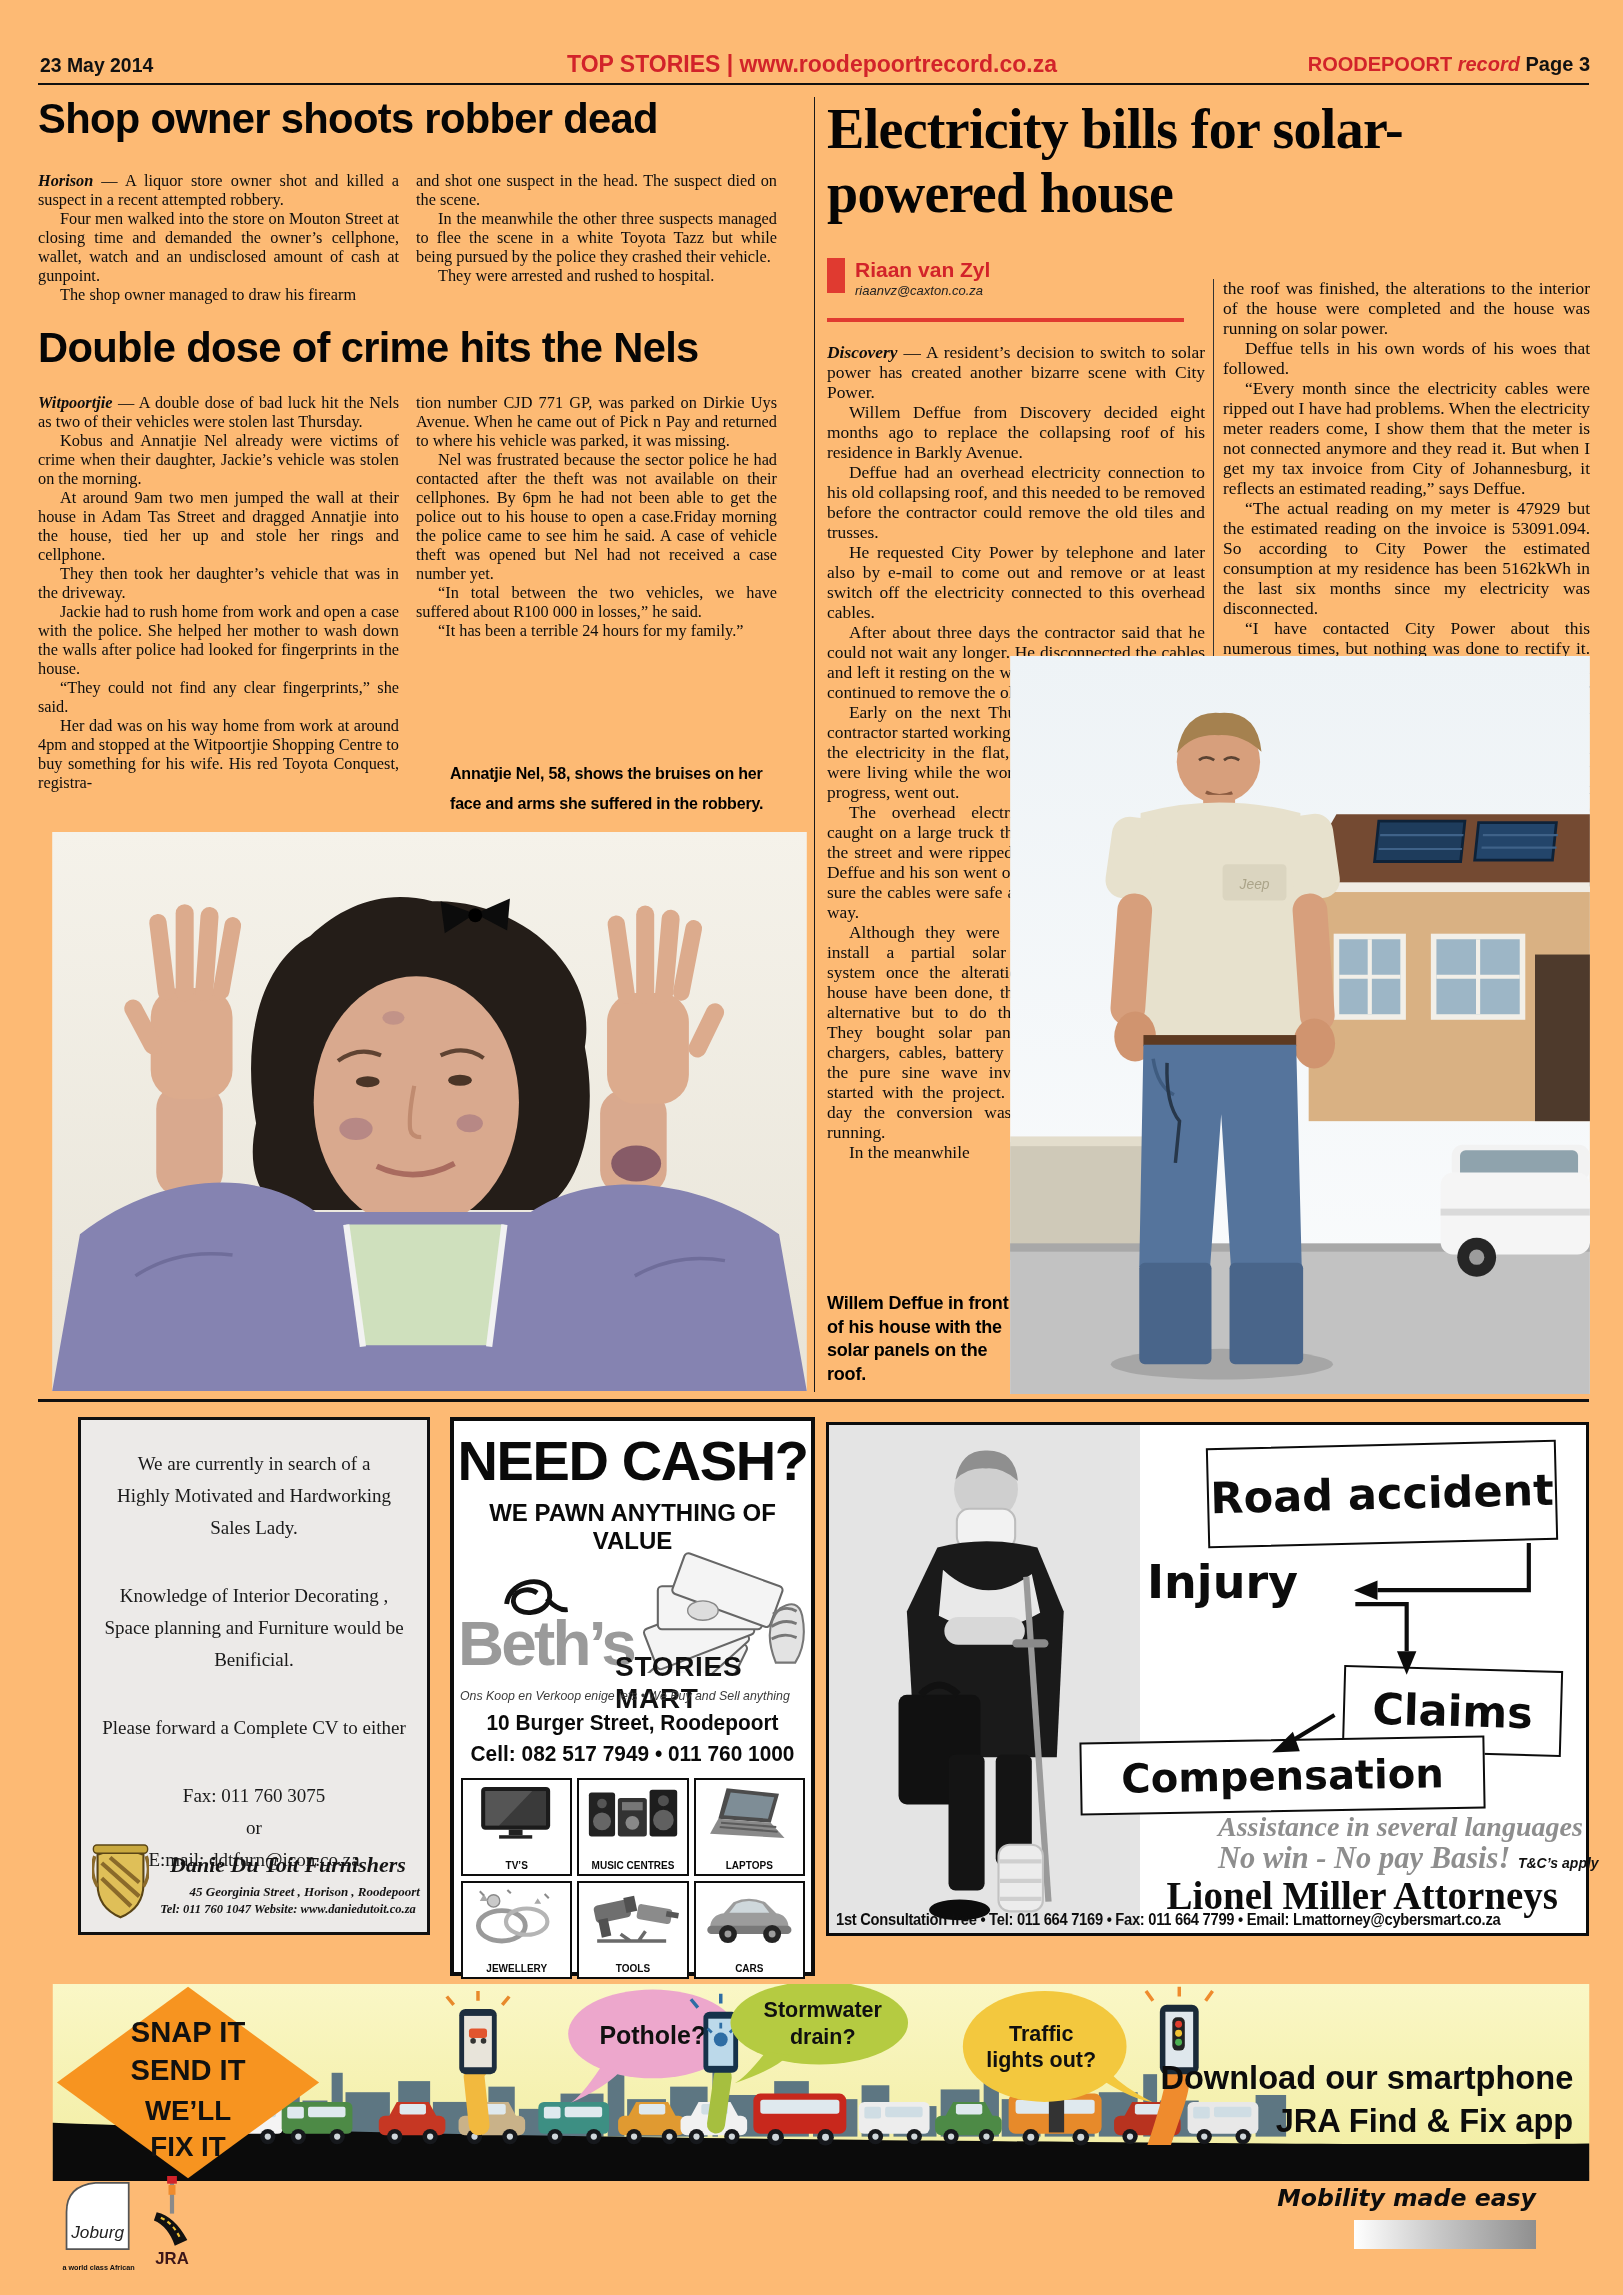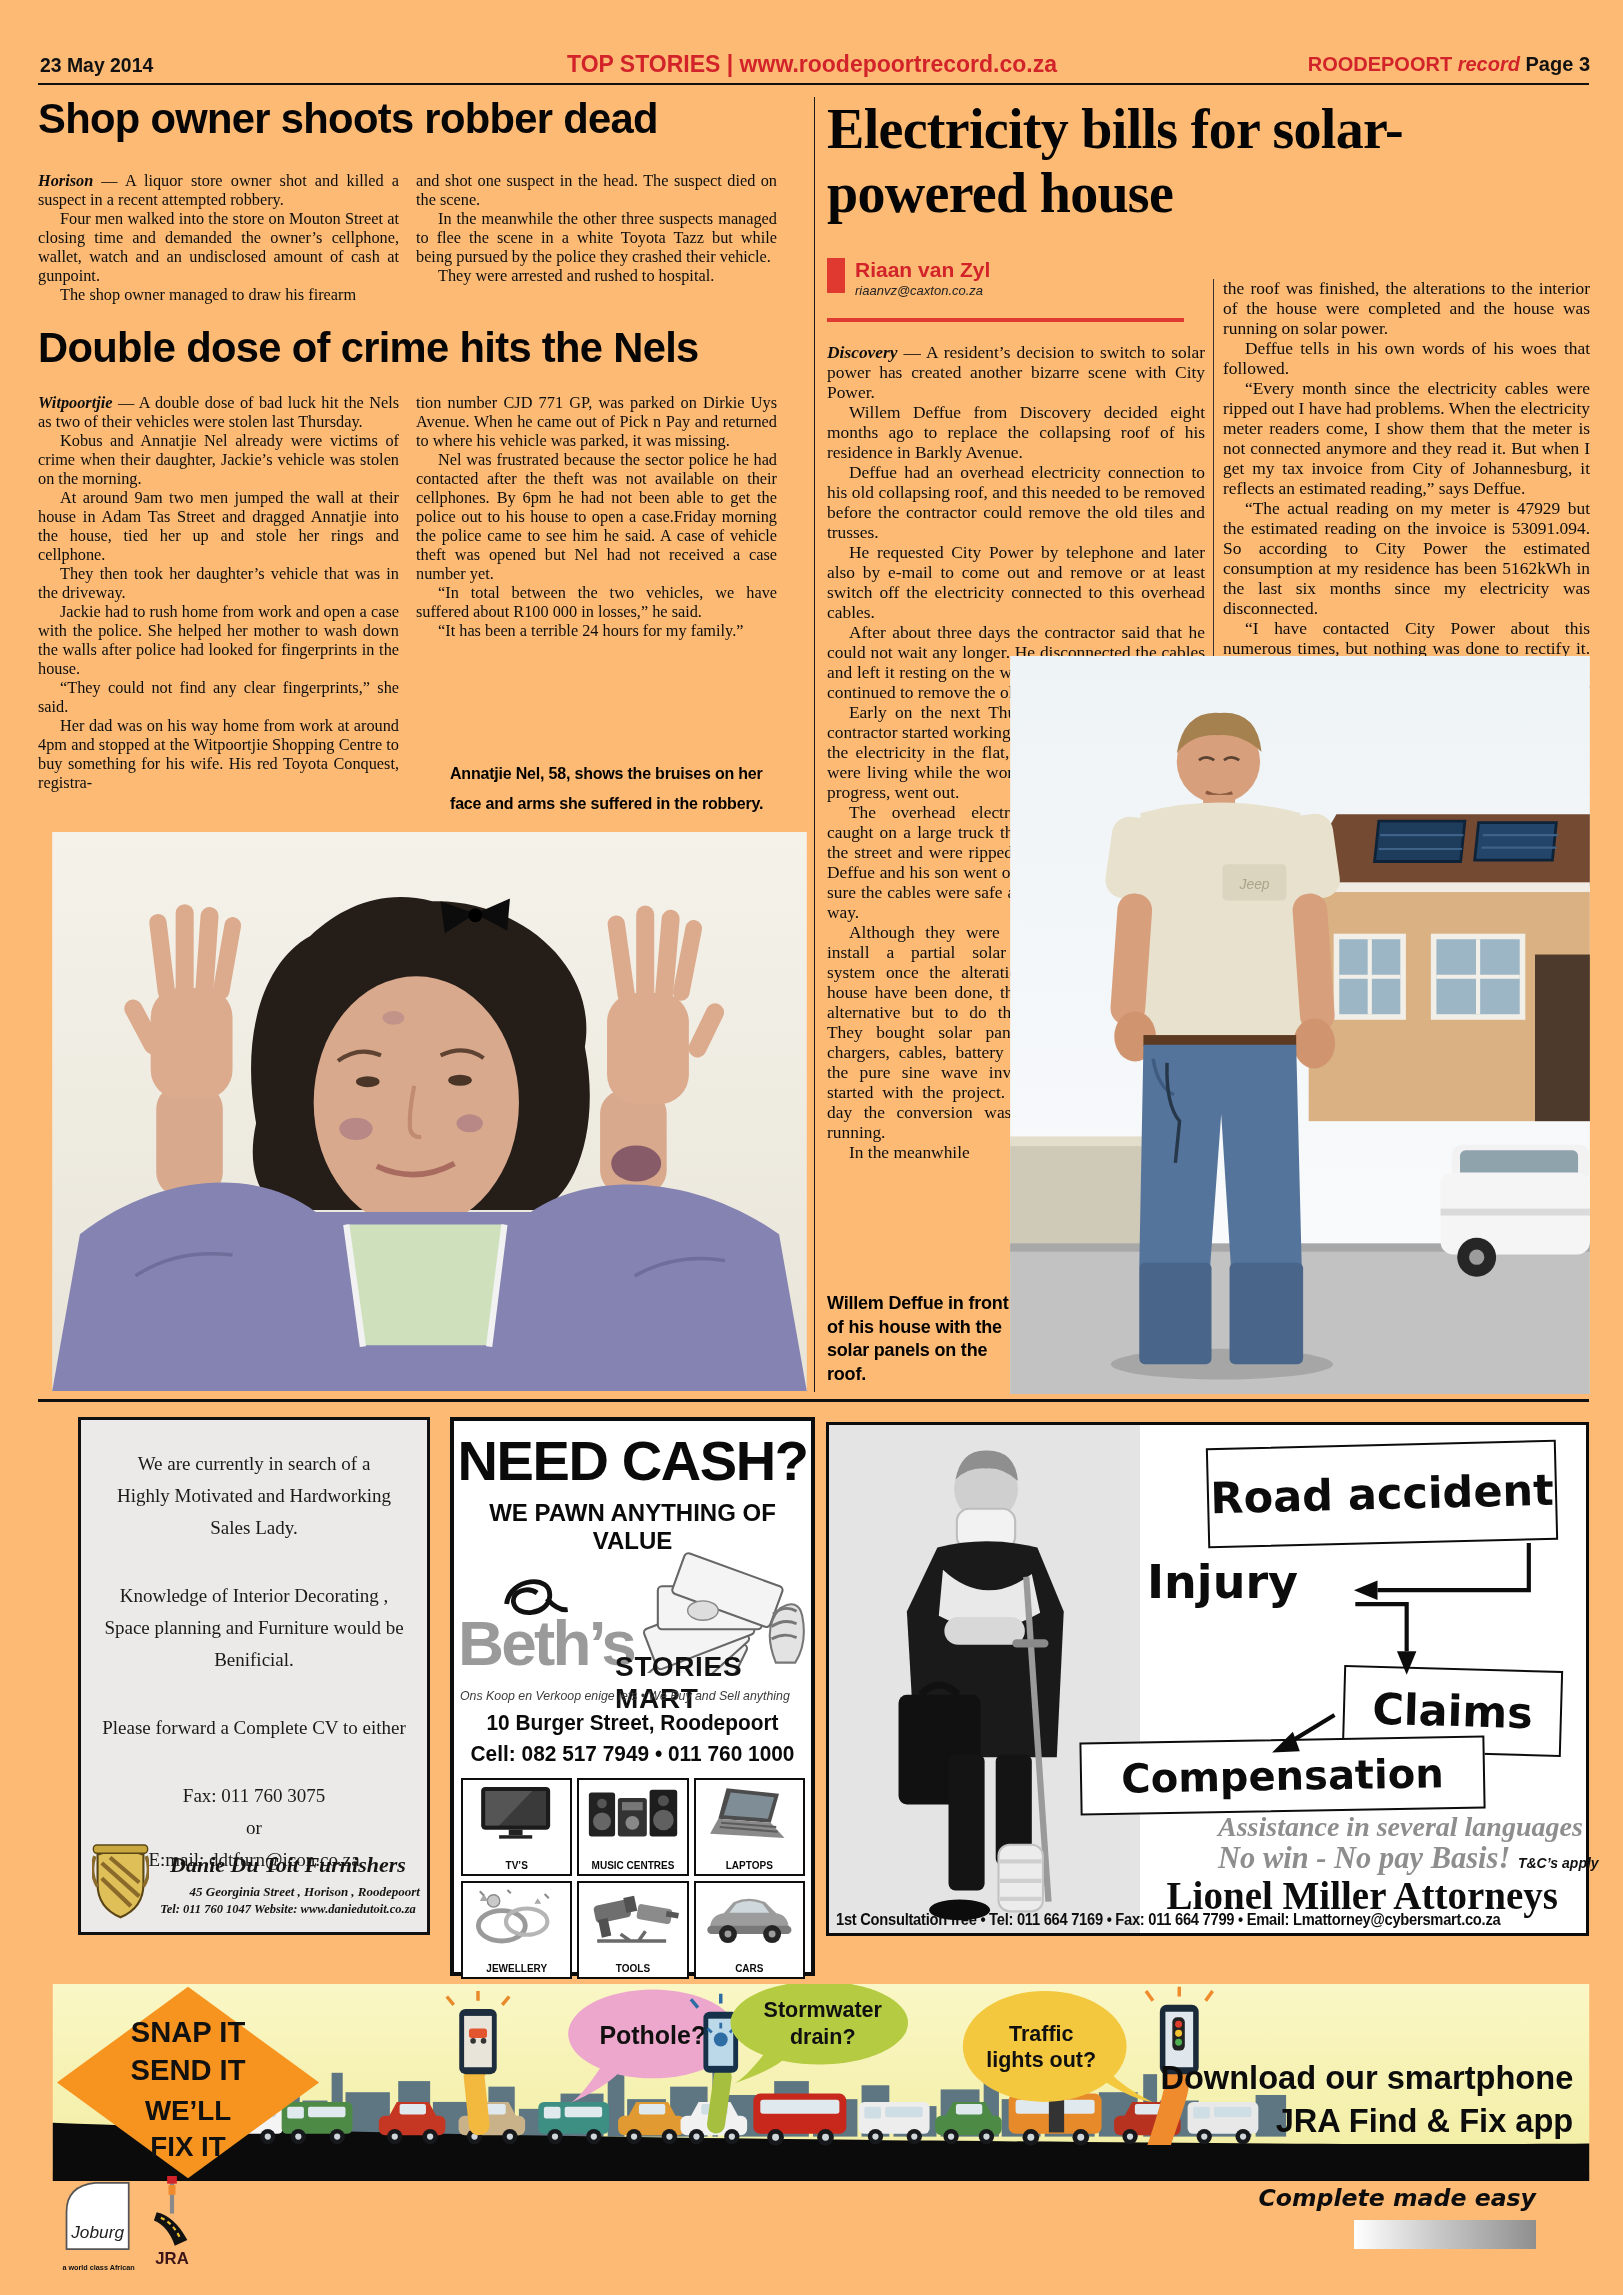--- a/index.html
+++ b/index.html
@@ -672,17 +672,17 @@
     <text x="2" y="130" font-size="10.5" font-weight="bold" fill="#111">a world class African city</text>
   </svg>
   <svg class="abs" style="left:144px;top:2176px;" width="56" height="94" viewBox="0 0 80 135">
     <rect x="37" y="8" width="6" height="46" fill="#8a8a8a"></rect>
     <rect x="33" y="0" width="14" height="11" fill="#d2232a"></rect>
     <rect x="35" y="13" width="10" height="14" fill="#ef8b2d"></rect>
     <path d="M18,52 Q44,58 62,92 L44,100 Q34,72 14,64 Z" fill="#111"></path>
     <path d="M24,60 Q42,68 52,90" stroke="#f2c233" stroke-width="3" stroke-dasharray="6 5" fill="none"></path>
     <text x="40" y="126" text-anchor="middle" font-size="24" font-weight="bold" font-family="DejaVu Serif, serif" fill="#3c1518">JRA</text>
   </svg>
-  <div class="abs mobility" style="right:88px;top:2184px;">Complete made easy</div>
+  <div class="abs mobility" style="right:88px;top:2184px;">Mobility made easy</div>
   <div class="abs gradbar" style="right:88px;top:2220px;width:182px;height:29px;"></div>
 
 </div>
 
 
 </body></html>

